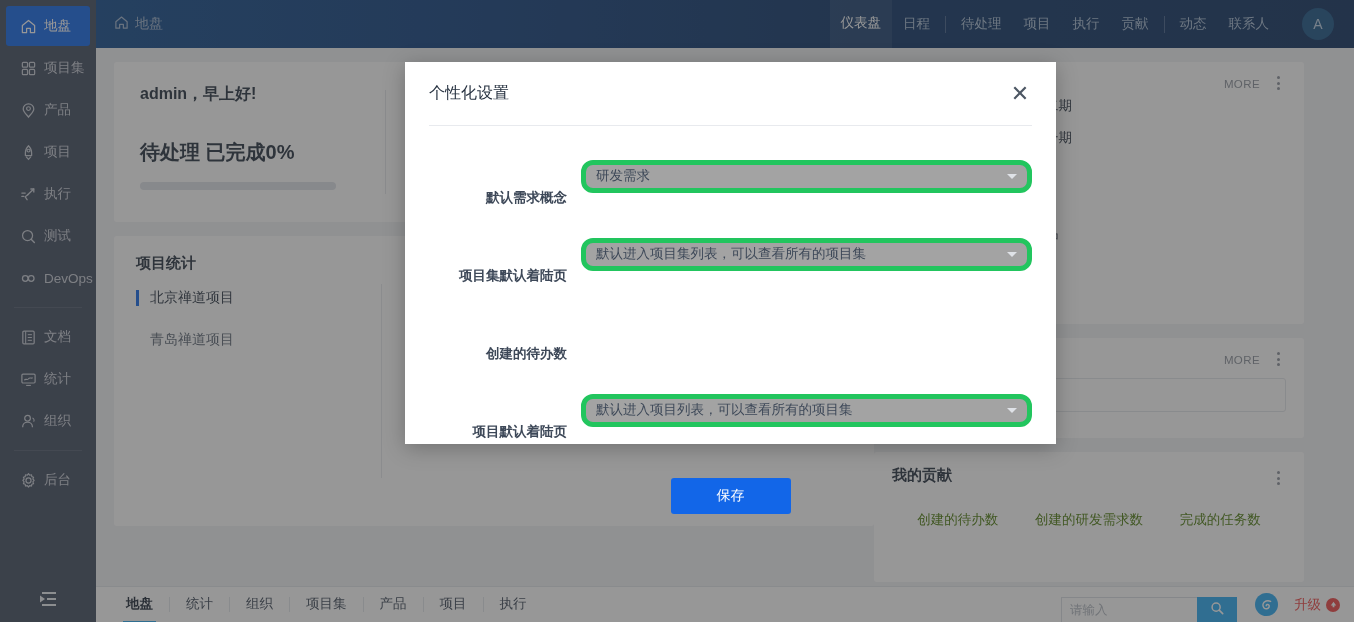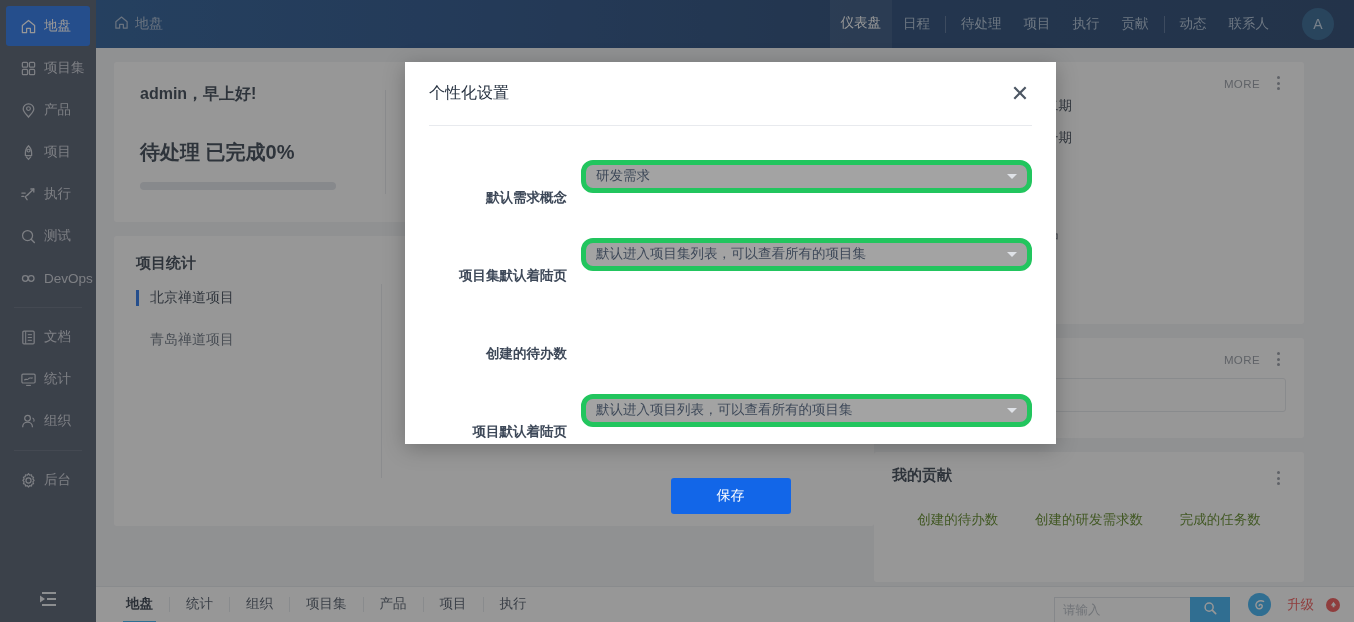--- a/index.html
+++ b/index.html
@@ -132,21 +132,21 @@
   }
   .searchwrap input::placeholder { color: #b0b6bf; }
   .searchbtn {
     width: 40px; height: 26px; background: #29a9f2; border: none; cursor: pointer;
     display: flex; align-items: center; justify-content: center;
   }
   .zt-logo {
     width: 23px; height: 23px; border-radius: 50%; background: #29a9f2; margin-left: 18px;
     display: flex; align-items: center; justify-content: center; cursor: pointer;
   }
-  .upgrade { margin-left: 16px; display: flex; align-items: center; gap: 12px; cursor: pointer; }
+  .upgrade { margin-left: 16px; display: flex; align-items: center; gap: 5px; cursor: pointer; }
   .upgrade .t { color: #ef4444; font-size: 13.5px; }
   .upgrade .b {
     width: 14px; height: 14px; border-radius: 50%; background: #ef4444;
     display: flex; align-items: center; justify-content: center;
   }
 
   
   .overlay {
     position: absolute; left: 0; top: 0; width: 1354px; height: 622px;
     background: rgba(56,56,56,0.52); z-index: 50;

